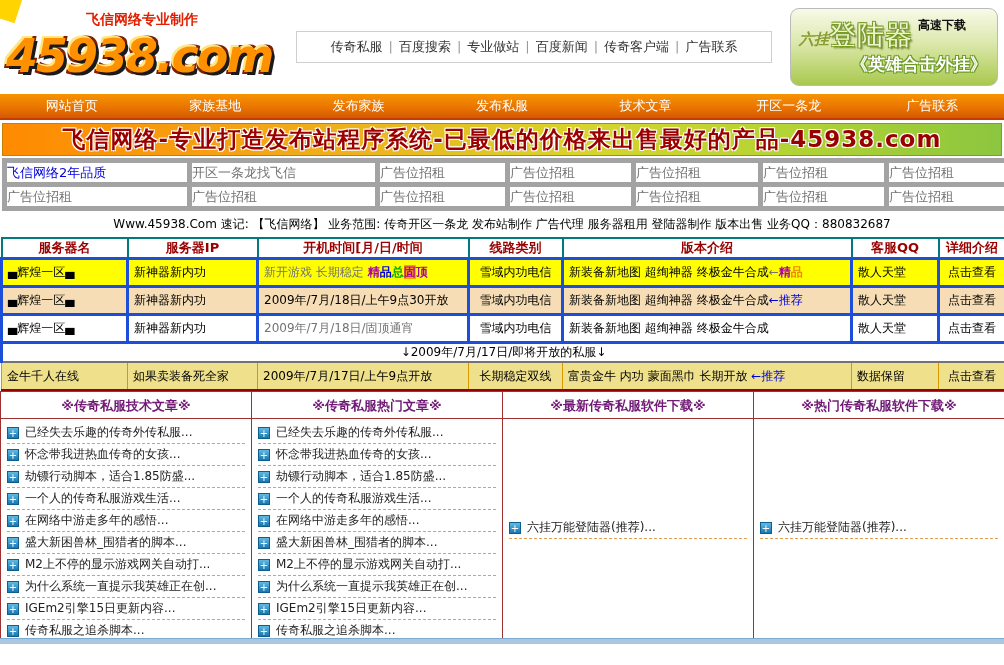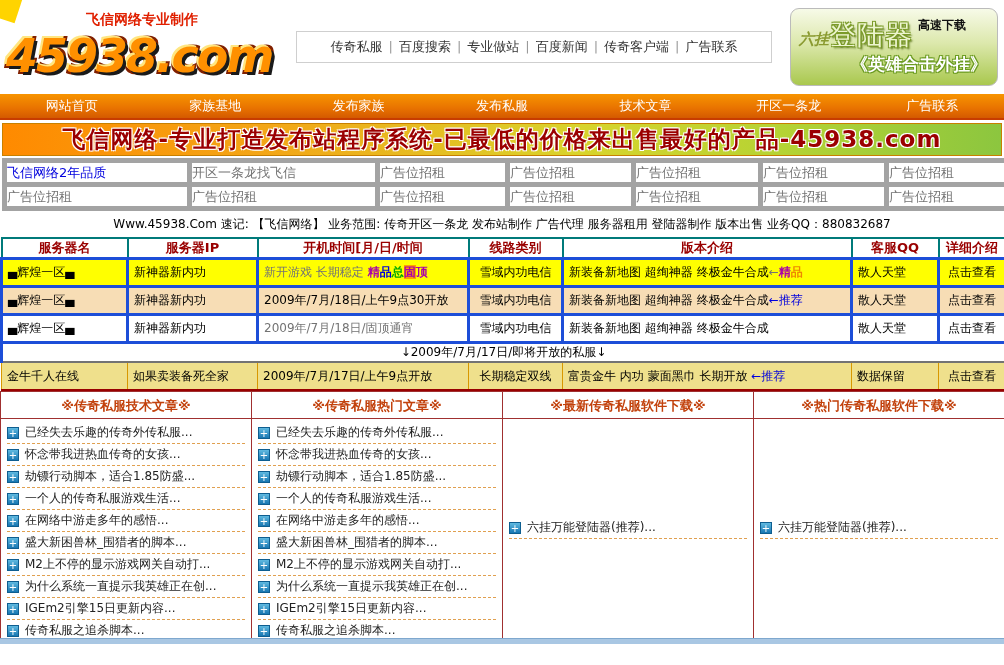--- a/index.html
+++ b/index.html
@@ -70,21 +70,21 @@
   .seg-magenta { color:#AA00AA; }
   .seg-green { color:#00AA00; }
   .seg-orange { color:#EE8800; }
   .seg-orangebg { color:#AA00AA; background:#FFA000; }
   .seg-bold { font-weight:bold; }
 
   
   .bottom { display:grid; grid-template-columns:251px 251px 251px 251px; width:1004px;
     border-left:1px solid #A03030; }
   .bcol { border-right:1px solid #A03030; }
-  .bcol-title { height:28px; line-height:28px; text-align:center; color:#c2410c; font-weight:bold;
+  .bcol-title { height:28px; line-height:28px; text-align:center; color:#701a75; font-weight:bold;
     font-size:13px; border-bottom:1px solid #A03030; border-top:1px solid #A03030; background:#fff; }
   .blist { padding:3px 6px 0 6px; height:219px; overflow:hidden; }
   .blist.offset { padding-top:98px; }
   .bitem { display:flex; align-items:center; gap:6px; height:22px;
     border-bottom:1px dashed #E0A050; font-size:12px; color:#222; cursor:pointer; white-space:nowrap; }
   .plus-icon { flex:0 0 auto; width:12px; height:12px; font-size:10px; line-height:11px; text-align:center;
     color:#FFF; background:linear-gradient(180deg,#5FB9E0 0%,#1877B2 100%); border:1px solid #0E5E90; }
 
   .blue-strip { height:6px; background:#A9C7E3; border-top:1px solid #7FA8CE; }
 </style>

